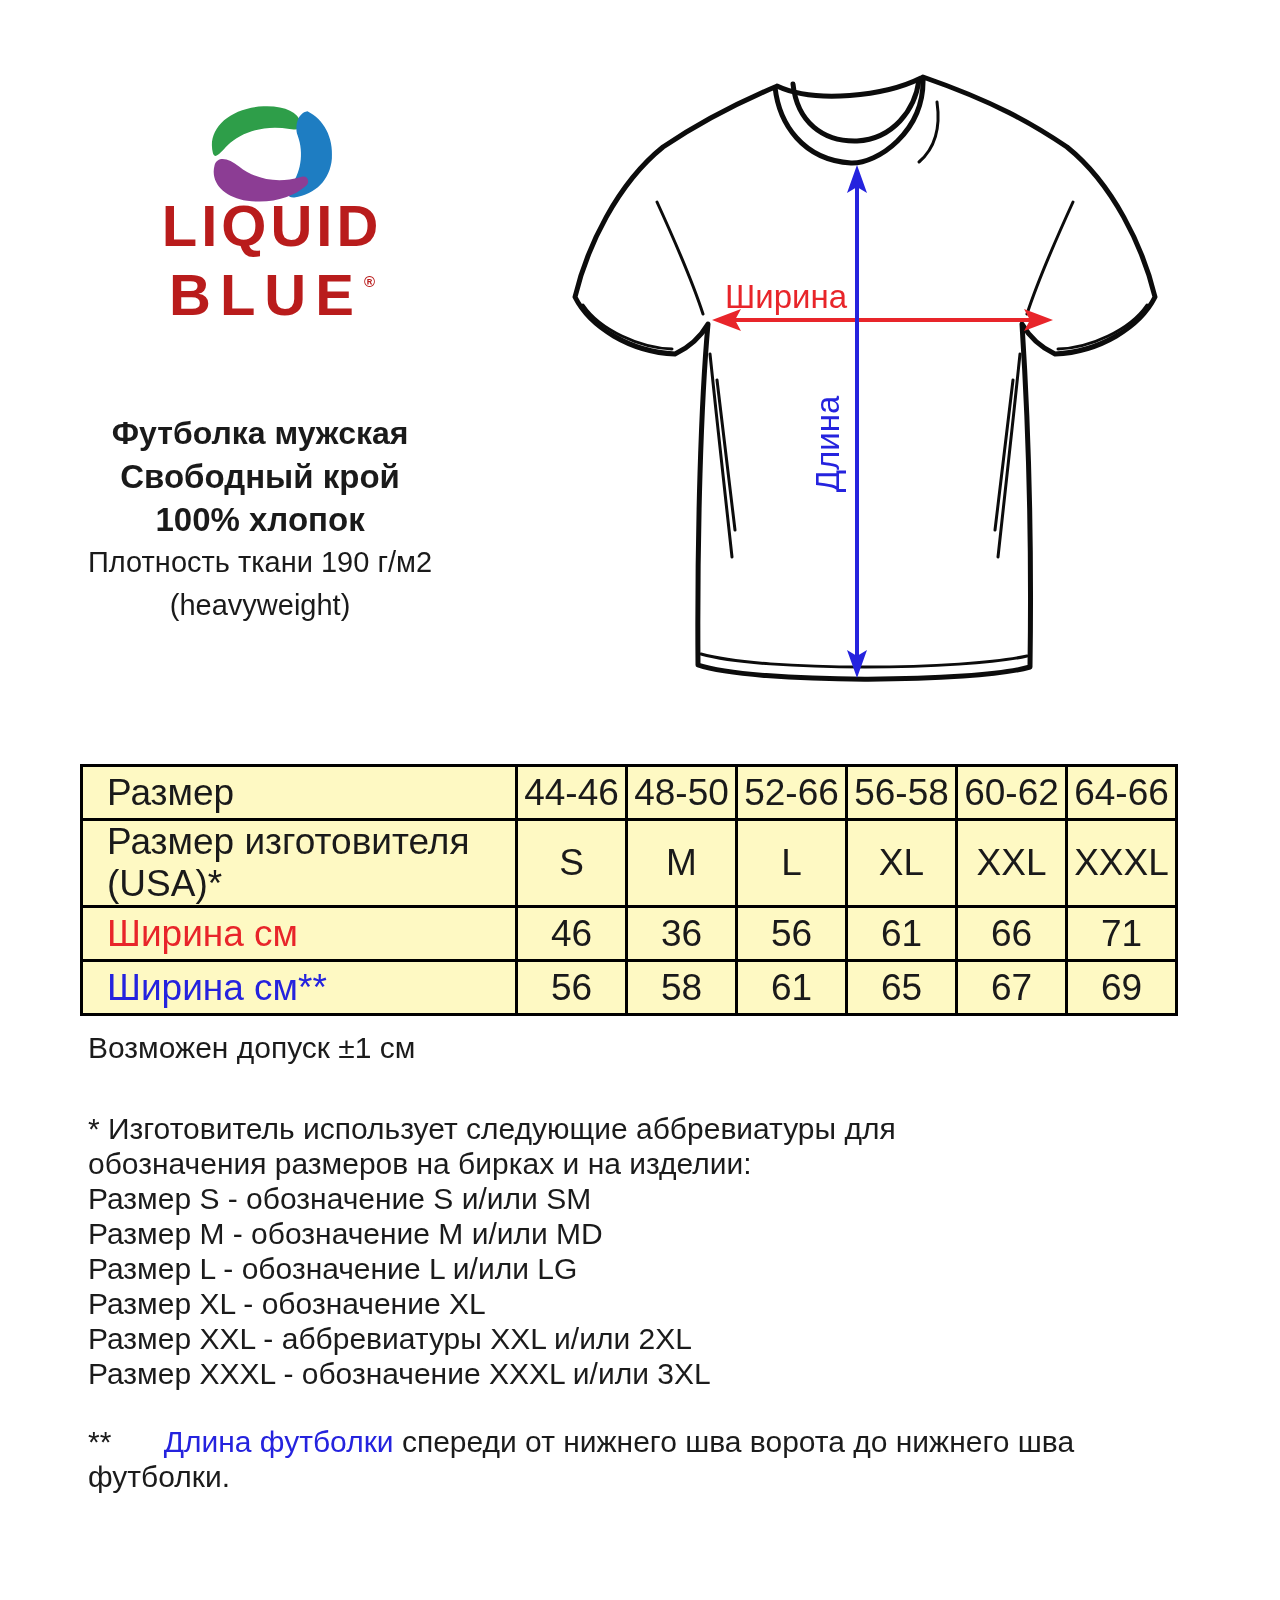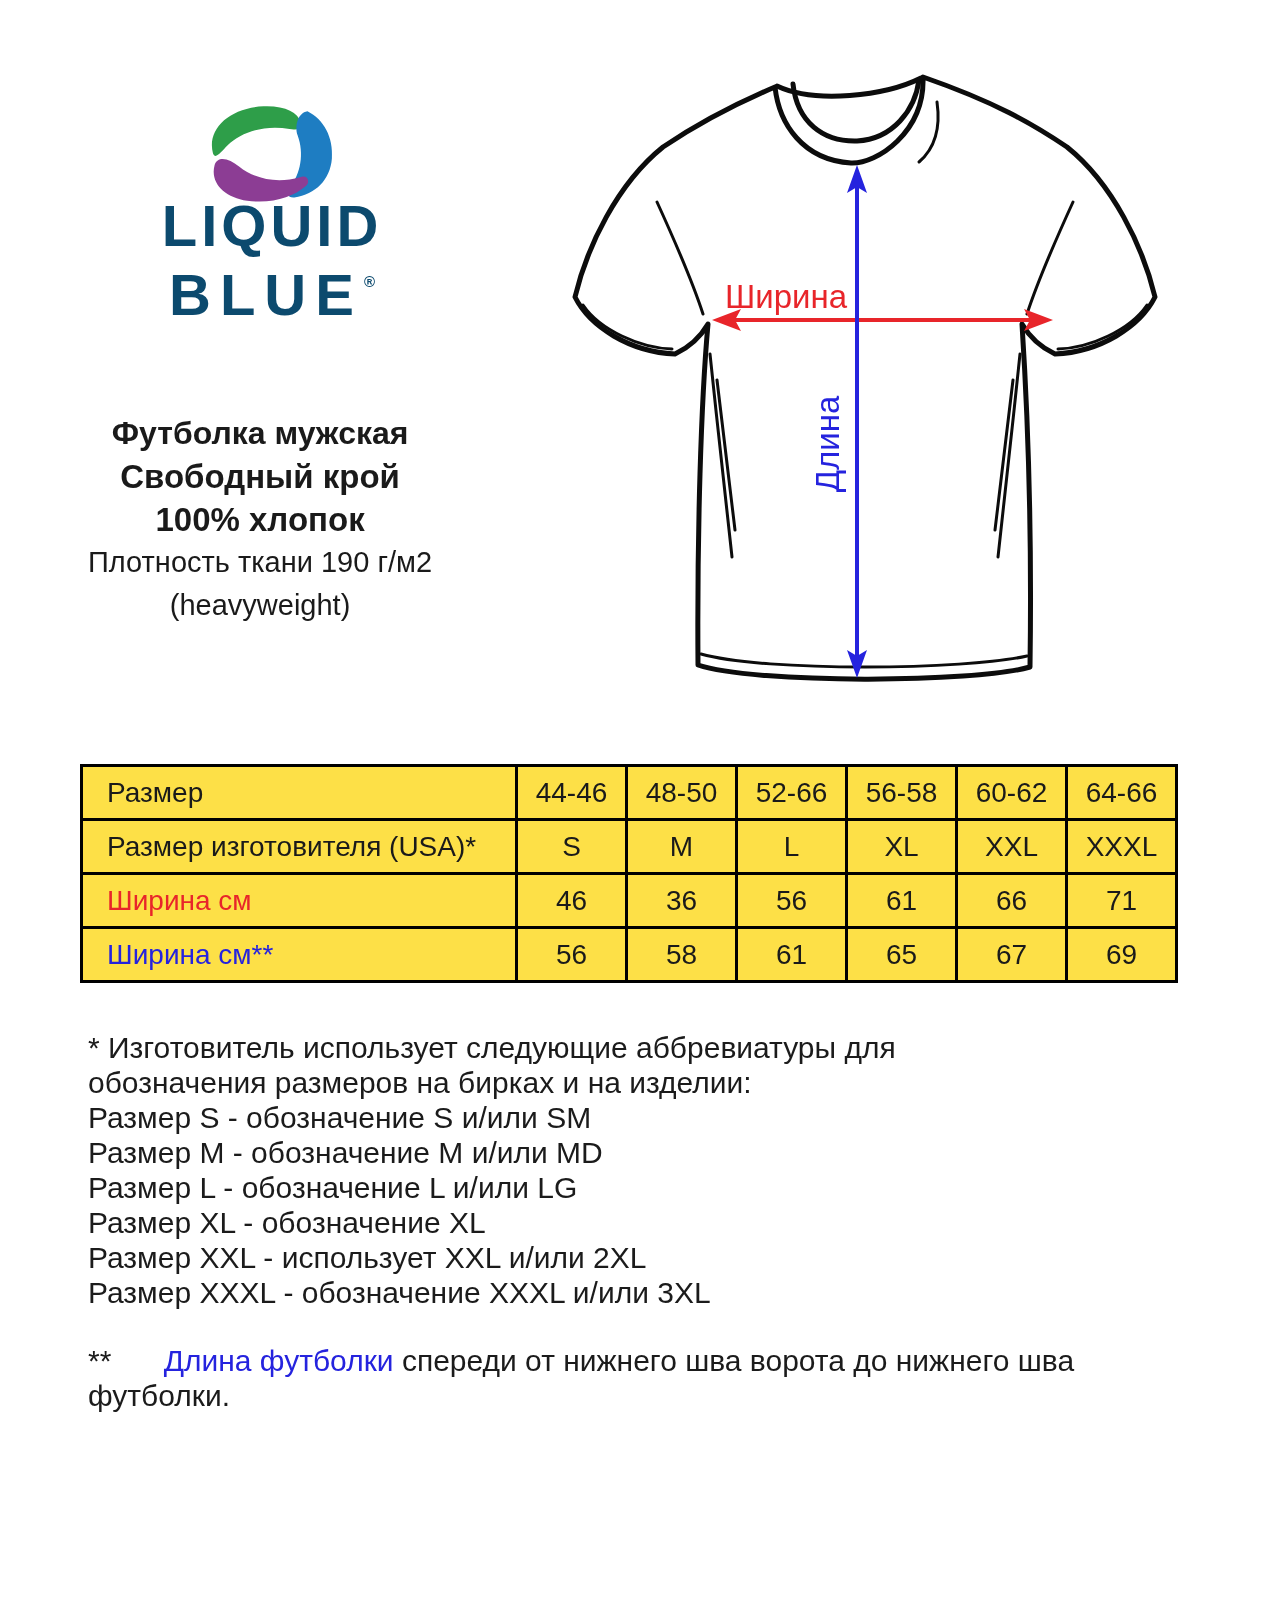--- a/index.html
+++ b/index.html
@@ -3,35 +3,35 @@
 <meta charset="utf-8">
 <style>
   * { margin:0; padding:0; box-sizing:border-box; }
   html,body { background:#ffffff; }
   .page {
     position:relative; width:1280px; height:1600px; background:#ffffff;
     font-family:"Liberation Sans", sans-serif; color:#1a1a1a; overflow:hidden;
   }
   
   .logo-swirl { position:absolute; left:188px; top:90px; width:164px; height:114px; }
-  .logo-text { position:absolute; left:136px; top:198px; width:272px; text-align:center; color:#0c4a6e; font-weight:bold; }
+  .logo-text { position:absolute; left:136px; top:198px; width:272px; text-align:center; color:#b91c1c; font-weight:bold; }
   .logo-line1 { font-size:58px; line-height:56px; letter-spacing:4px; }
   .logo-line2 { font-size:58px; line-height:56px; letter-spacing:9px; }
   .logo-reg { font-size:15px; letter-spacing:0; vertical-align:28px; margin-left:1px; }
   
   .product-info { position:absolute; left:88px; top:412px; line-height:43px;text-align:center; }
   .product-title { font-size:32px; font-weight:bold; }
   .product-bold  { font-size:33px; font-weight:bold; }
   .product-line  { font-size:29px; }
   
   .diagram { position:absolute; left:545px; top:62px; }
   .diagram text { font-family:"Liberation Sans", sans-serif; font-size:33px; }
   
   .size-table { position:absolute; left:80px; top:764px; border-collapse:collapse; }
-  .size-table td { border:3px solid #000; height:54px; font-size:28px; text-align:center; vertical-align:middle; background:#fde047; }
+  .size-table td { border:3px solid #000; height:54px; font-size:37px; text-align:center; vertical-align:middle; background:#fef9c3; }
   .size-table td.row-label { width:435px; text-align:left; padding-left:24px; }
   .size-table td.val { width:110px; }
   
   .notes { position:absolute; left:88px; top:1030px; width:1040px; font-size:30px; line-height:35px; color:#1b1b1b; }
   .note-tolerance { margin-bottom:46px; }
   .note-length { margin-top:33px; max-width:1020px; }
 </style>
 </head>
 <body>
 
@@ -147,24 +147,25 @@
       <td class="val">58</td>
       <td class="val">61</td>
       <td class="val">65</td>
       <td class="val">67</td>
       <td class="val">69</td>
     </tr>
   </tbody>
     </table>
 
   <div class="notes">
+    <div class="note-tolerance">Возможен допуск ±1 см</div>
     <div>* Изготовитель использует следующие аббревиатуры для</div>
     <div>обозначения размеров на бирках и на изделии:</div>
     <div>Размер S - обозначение S и/или SM</div>
     <div>Размер M - обозначение M и/или MD</div>
     <div>Размер L - обозначение L и/или LG</div>
     <div>Размер XL - обозначение XL</div>
-    <div>Размер XXL - использует XXL и/или 2XL</div>
+    <div>Размер XXL - аббревиатуры XXL и/или 2XL</div>
     <div>Размер XXXL - обозначение XXXL и/или 3XL</div>
     <div class="note-length"><span>** </span><span style="color: rgb(37, 35, 222); margin-left: 44px;">Длина футболки</span><span> спереди от нижнего шва ворота до нижнего шва футболки.</span></div>
   </div>
 
 </div>
 
 </body></html>

